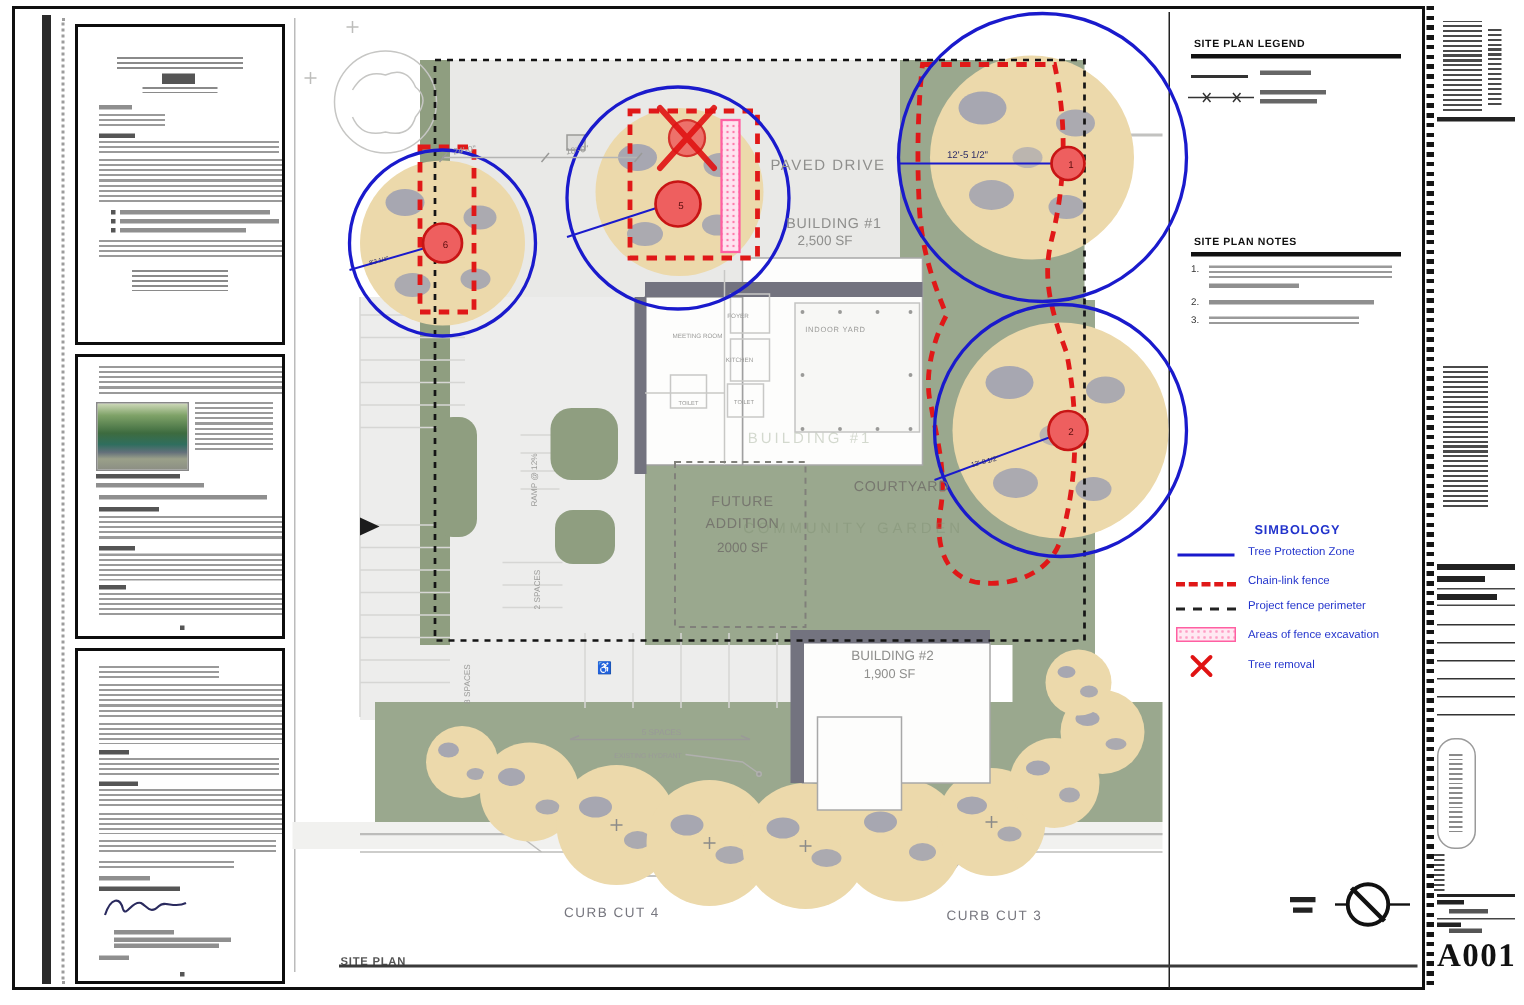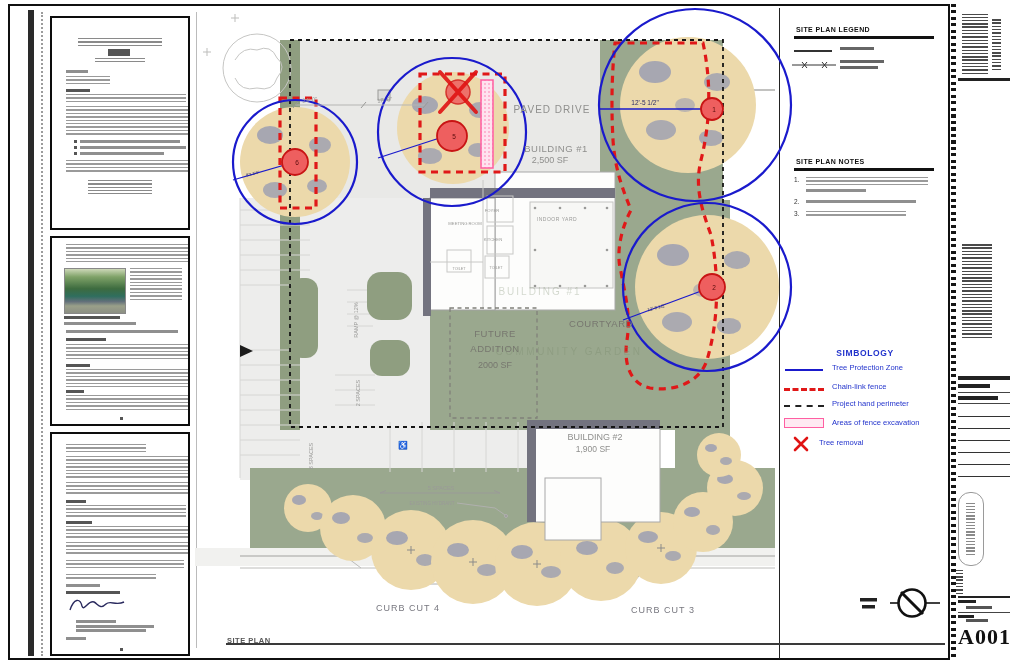--- a/index.html
+++ b/index.html
@@ -422,27 +422,27 @@
     <div class="bar" style="left:26px;top:192px;width:110px;height:2.5px;"></div>
     <div class="notenum" style="left:14px;top:202px;">3.</div>
     <div class="para" style="left:26px;top:203px;width:100px;height:7px;"></div>
 
     <div class="sim-title" style="left:25px;top:340px;width:120px;text-align:center;">SIMBOLOGY</div>
     <div class="sw-blue" style="left:5px;top:361px;"></div>
     <div class="sim-label" style="left:52px;top:355px;">Tree Protection Zone</div>
     <div class="sw-red" style="left:4px;top:380px;"></div>
     <div class="sim-label" style="left:52px;top:374px;">Chain-link fence</div>
     <div class="sw-black" style="left:4px;top:397px;"></div>
-    <div class="sim-label" style="left:52px;top:391px;">Project hand perimeter</div>
+    <div class="sim-label" style="left:52px;top:391px;">Project fence perimeter</div>
     <div class="sw-pink" style="left:4px;top:410px;"></div>
     <div class="sim-label" style="left:52px;top:410px;">Areas of fence excavation</div>
     <svg class="abs" style="left:12px;top:428px;" width="18" height="16">
       <path d="M3,2 L15,14 M15,2 L3,14" stroke="#e01313" stroke-width="2.6" stroke-linecap="round"></path>
     </svg>
-    <div class="sim-label" style="left:39px;top:430px;">Tree removal</div>
+    <div class="sim-label" style="left:52px;top:430px;">Tree removal</div>
 
     <svg class="abs" style="left:80px;top:574px;" width="86" height="44">
       <rect x="0" y="16" width="17" height="3.5" fill="#222"></rect>
       <rect x="2" y="23" width="13" height="3.5" fill="#222"></rect>
       <circle cx="52" cy="21" r="13.5" stroke="#111" stroke-width="2.6" fill="none"></circle>
       <line x1="41" y1="10" x2="63" y2="32" stroke="#111" stroke-width="3"></line>
       <line x1="30" y1="21" x2="38" y2="21" stroke="#111" stroke-width="1.6"></line>
       <line x1="66" y1="21" x2="80" y2="21" stroke="#111" stroke-width="1.6"></line>
     </svg>
   </div>

